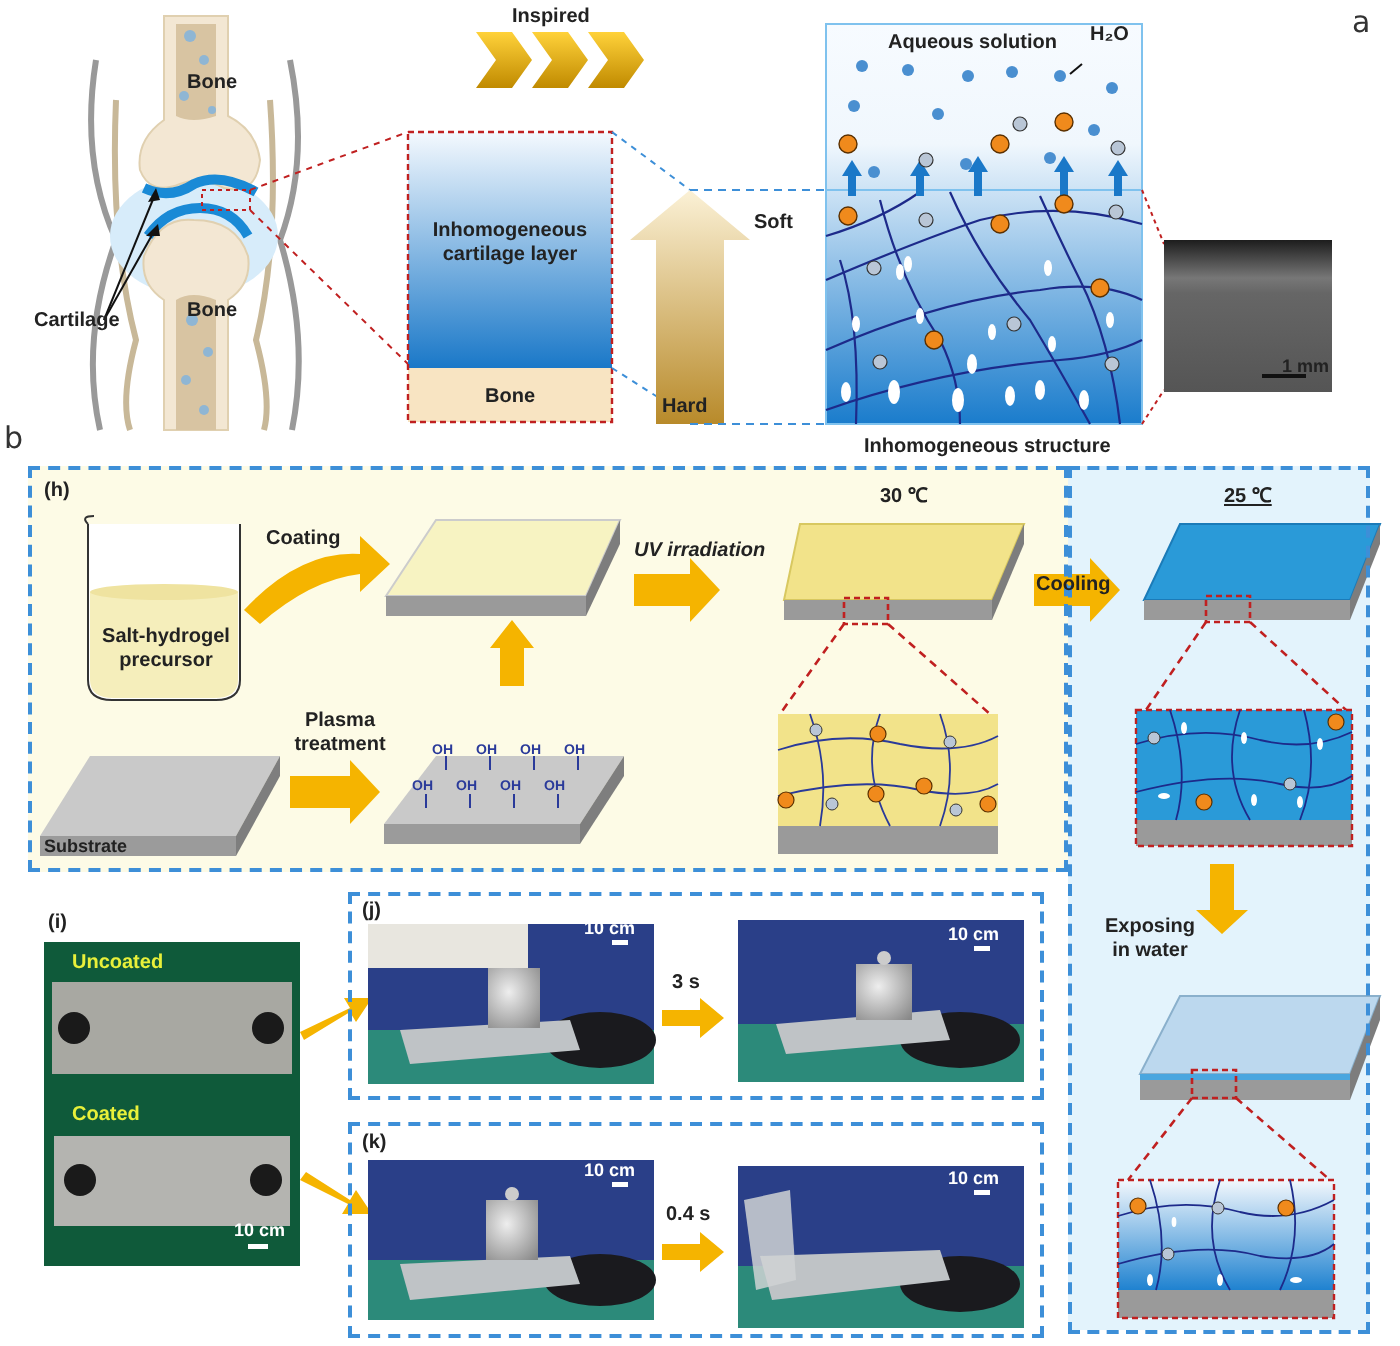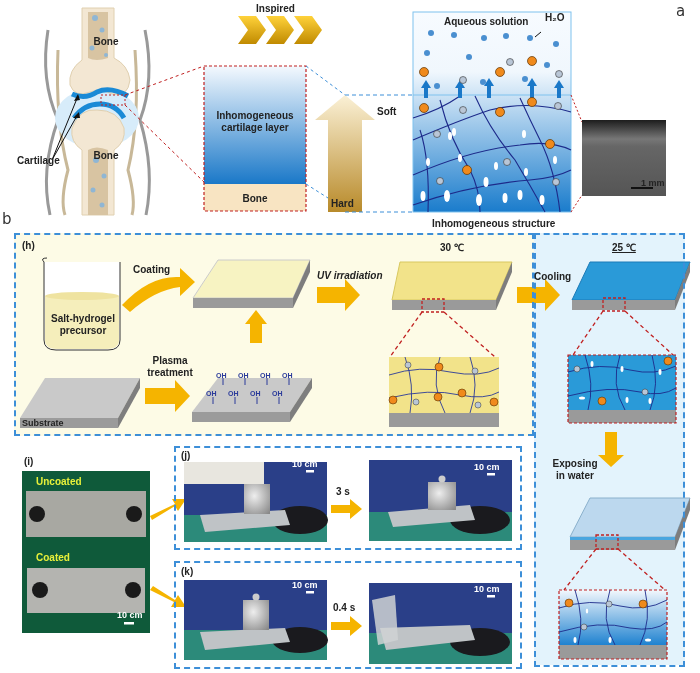--- a/index.html
+++ b/index.html
@@ -443,21 +443,21 @@
 <div class="abs lbl" style="left:216px;top:372px;font-size:7px;color:#2a3a9a;">OH</div>
 <div class="abs lbl" style="left:238px;top:372px;font-size:7px;color:#2a3a9a;">OH</div>
 <div class="abs lbl" style="left:260px;top:372px;font-size:7px;color:#2a3a9a;">OH</div>
 <div class="abs lbl" style="left:282px;top:372px;font-size:7px;color:#2a3a9a;">OH</div>
 <div class="abs lbl" style="left:206px;top:390px;font-size:7px;color:#2a3a9a;">OH</div>
 <div class="abs lbl" style="left:228px;top:390px;font-size:7px;color:#2a3a9a;">OH</div>
 <div class="abs lbl" style="left:250px;top:390px;font-size:7px;color:#2a3a9a;">OH</div>
 <div class="abs lbl" style="left:272px;top:390px;font-size:7px;color:#2a3a9a;">OH</div>
 <div class="abs lbl t10" style="left:317px;top:270px;font-style:italic;">UV irradiation</div>
 <div class="abs lbl t10" style="left:440px;top:240px;">30 ℃</div>
-<div class="abs lbl t10" style="left:518px;top:271px;margin-left:16px;">Cooling</div>
+<div class="abs lbl t10" style="left:518px;top:287px;">Cooling</div>
 <div class="abs lbl t10" style="left:612px;top:240px;text-decoration:underline;">25 ℃</div>
 <div class="abs lbl t10 center" style="left:548px;top:458px;width:54px;line-height:12px;">Exposing in water</div>
 
 <div class="abs lbl t10" style="left:24px;top:456px;">(i)</div>
 <div class="abs lbl t10" style="left:36px;top:476px;color:#e8f03a;">Uncoated</div>
 <div class="abs lbl t10" style="left:36px;top:552px;color:#e8f03a;">Coated</div>
 <div class="abs lbl t9" style="left:117px;top:610px;color:#fff;">10 cm</div>
 
 <div class="abs lbl t10" style="left:181px;top:450px;">(j)</div>
 <div class="abs lbl t9" style="left:292px;top:459px;color:#fff;">10 cm</div>

